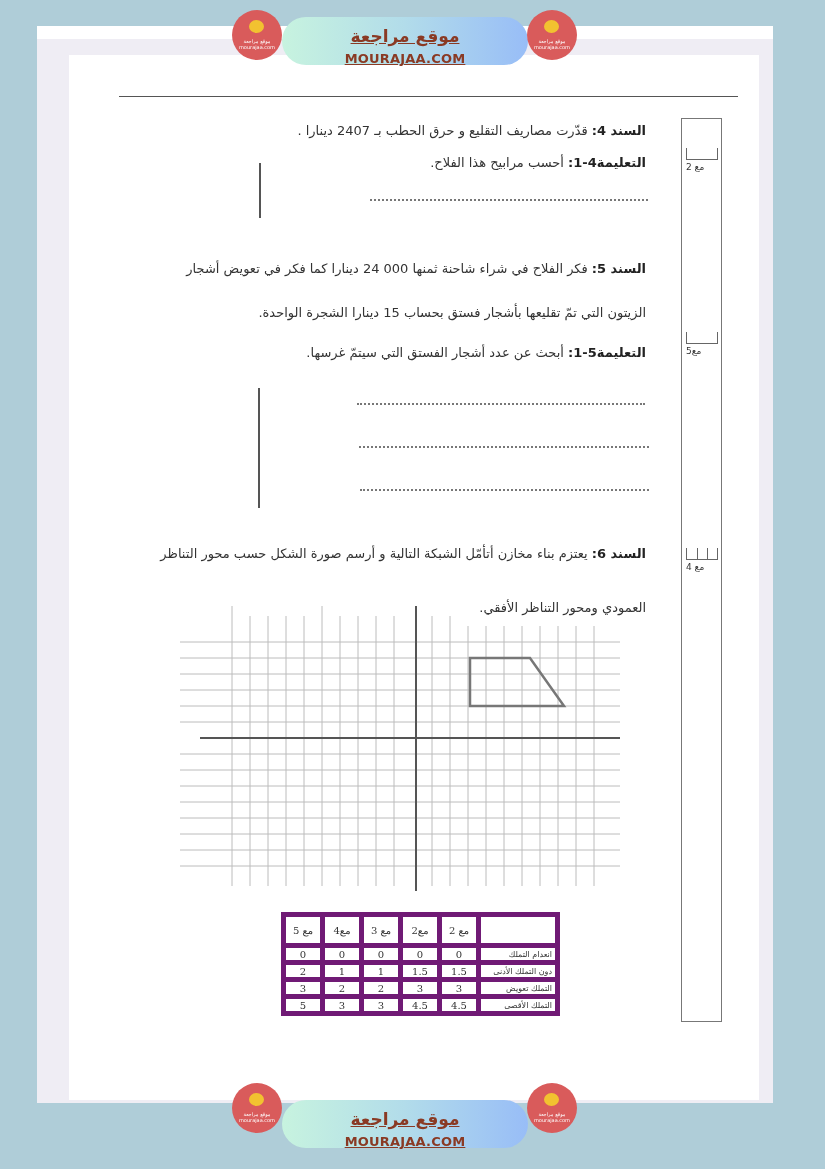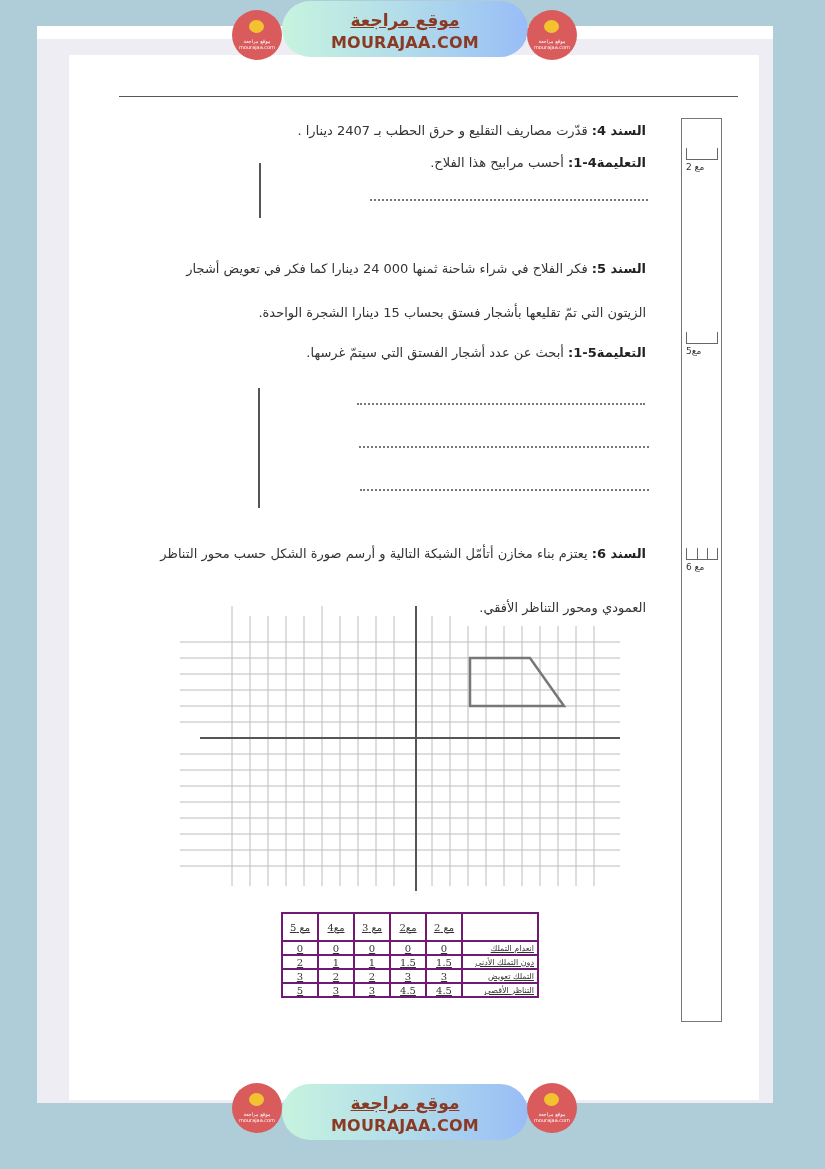--- a/index.html
+++ b/index.html
@@ -1,37 +1,37 @@
 <!DOCTYPE html>
 <html><head>
 <meta charset="utf-8">
 <style>
   html,body{margin:0;padding:0;}
   body{width:825px;height:1169px;background:#afcdd8;position:relative;overflow:hidden;font-family:"DejaVu Sans",sans-serif;}
   .frame{position:absolute;left:37px;top:26px;width:736px;height:1077px;background:#efedf4;border-top:13px solid #ffffff;box-sizing:border-box;}
   .page{position:absolute;left:69px;top:55px;width:690px;height:1045px;background:#ffffff;}
-  .banner{position:absolute;left:282px;width:246px;height:56px;border-radius:34px;background:linear-gradient(90deg,#c7f3df 0%,#b2dcea 50%,#98bdf7 100%);text-align:center;color:#8a3a24;font-weight:bold;}
+  .banner{position:absolute;left:282px;width:246px;height:48px;border-radius:34px;background:linear-gradient(90deg,#c7f3df 0%,#b2dcea 50%,#98bdf7 100%);text-align:center;color:#8a3a24;font-weight:bold;margin-top:16px;}
   .banner .ar{font-family:"DejaVu Sans",sans-serif;font-size:17px;text-decoration:underline;margin-top:8px;line-height:22px;direction:rtl;}
-  .banner .en{font-family:"DejaVu Sans",sans-serif;font-size:16px;line-height:24px;letter-spacing:0.2px;}
+  .banner .en{font-family:"DejaVu Sans",sans-serif;font-size:13px;text-decoration:underline;line-height:24px;letter-spacing:0.2px;}
   .logo{position:absolute;width:50px;height:50px;border-radius:50%;background:#d95b5b;}
   .logo .book{position:absolute;left:17px;top:10px;width:15px;height:13px;border-radius:50%;background:#f2c230;}
   .logo .txt{position:absolute;left:0;right:0;top:28px;text-align:center;font-size:5px;color:#fff;line-height:6px;}
   .top-rule{position:absolute;left:119px;top:96px;width:619px;height:1px;background:#555;}
   .margin-col{position:absolute;left:681px;top:118px;width:41px;height:904px;border:1px solid #777;box-sizing:border-box;}
   .mark{position:absolute;left:686px;width:32px;}
   .mark .box{height:12px;border:1px solid #666;border-top:none;box-sizing:border-box;position:relative;}
   .mark .tick{position:absolute;top:0;width:1px;height:12px;background:#666;}
   .mark .lbl{font-size:9px;color:#333;text-align:left;margin-top:2px;direction:rtl;}
   .para{position:absolute;direction:rtl;text-align:right;font-family:"DejaVu Sans",sans-serif;font-size:13px;color:#333;white-space:nowrap;}
   .para b{font-weight:bold;color:#222;margin-top:32px;}
   .dots{position:absolute;height:0;border-top:2px dotted #777;}
   .vbar{position:absolute;width:2px;background:#555;}
   .grid-wrap{position:absolute;left:180px;top:606px;width:445px;height:290px;}
   .tbl{position:absolute;left:281px;top:912px;border-collapse:collapse;font-family:"DejaVu Serif",serif;font-size:10px;color:#333;}
-  .tbl td{border:2px solid #701a75;height:12px;padding:0 3px;text-align:center;text-decoration:underline;}
+  .tbl td{border:5px solid #701a75;height:12px;padding:0 3px;text-align:center;}
   .tbl tr.hdr td{height:26px;}
   .tbl td.rl{text-align:right;direction:rtl;font-size:8px;width:68px;}
   .tbl td.c{width:28px;}
 </style>
 </head>
 <body>
 
 <div class="frame"></div>
 <div class="page"></div>
 
@@ -57,21 +57,21 @@
 </div>
 <div class="mark" style="top:332px;">
   <div class="box"></div>
   <div class="lbl">مع5</div>
 </div>
 <div class="mark" style="top:548px;">
   <div class="box">
       <span class="tick" style="left:10px;"></span>
       <span class="tick" style="left:20px;"></span>
     </div>
-  <div class="lbl">مع 6</div>
+  <div class="lbl">مع 4</div>
 </div>
 
 <div class="para" style="right:179px;top:123px;">
   <b>السند 4:</b><span> قدّرت مصاريف التقليع و حرق الحطب بـ 2407 دينارا .</span>
 </div>
 <div class="para" style="right:179px;top:155px;">
   <b>التعليمة4-1:</b><span> أحسب مرابيح هذا الفلاح.</span>
 </div>
 <div class="vbar" style="left:259px;top:163px;height:55px;"></div>
 <div class="dots" style="left:370px;top:199px;width:278px;"></div>
@@ -170,21 +170,21 @@
     <td>3</td>
     <td>3</td>
     <td class="rl">التملك تعويض</td>
   </tr>
   <tr>
     <td>5</td>
     <td>3</td>
     <td>3</td>
     <td>4.5</td>
     <td>4.5</td>
-    <td class="rl">التناظر الأقصى</td>
+    <td class="rl">التملك الأقصى</td>
   </tr>
 </tbody>
   </table>
 
 <div class="logo" style="left:232px;top:1083px;">
   <div class="book"></div>
   <div class="txt">موقع مراجعة mourajaa.com</div>
 </div>
 <div class="banner" style="top:1084px;">
   <div class="ar">موقع مراجعة</div>

